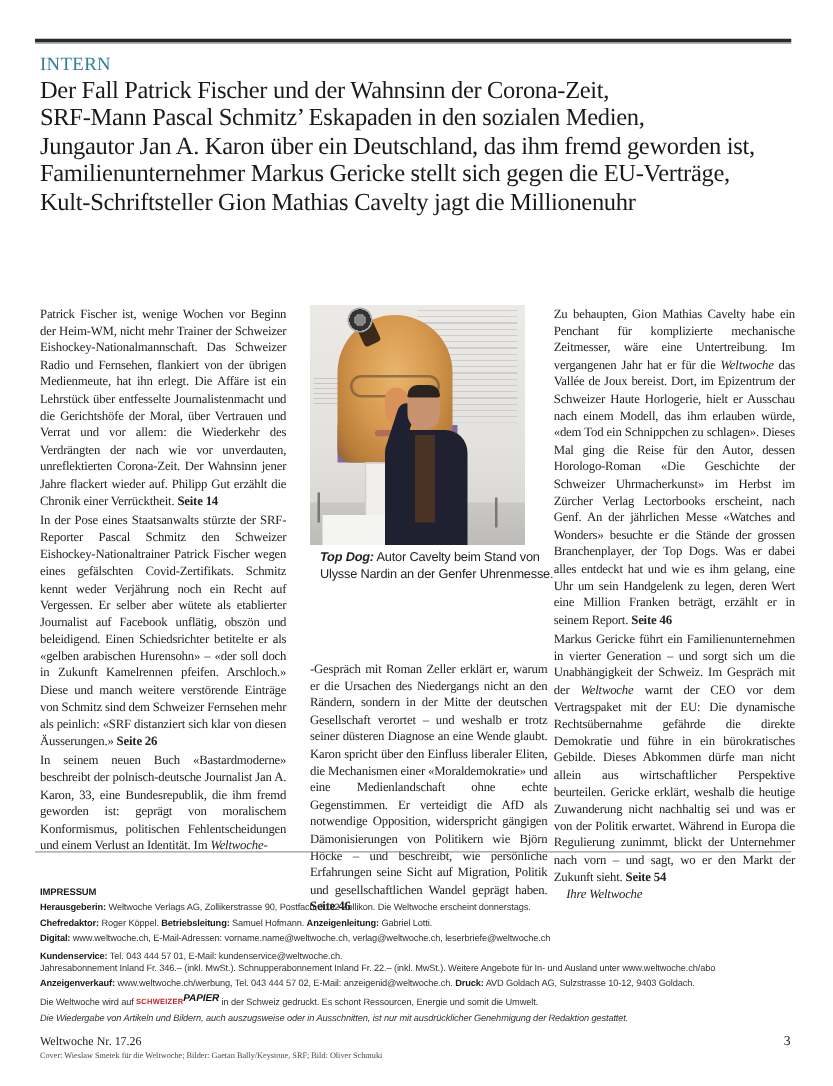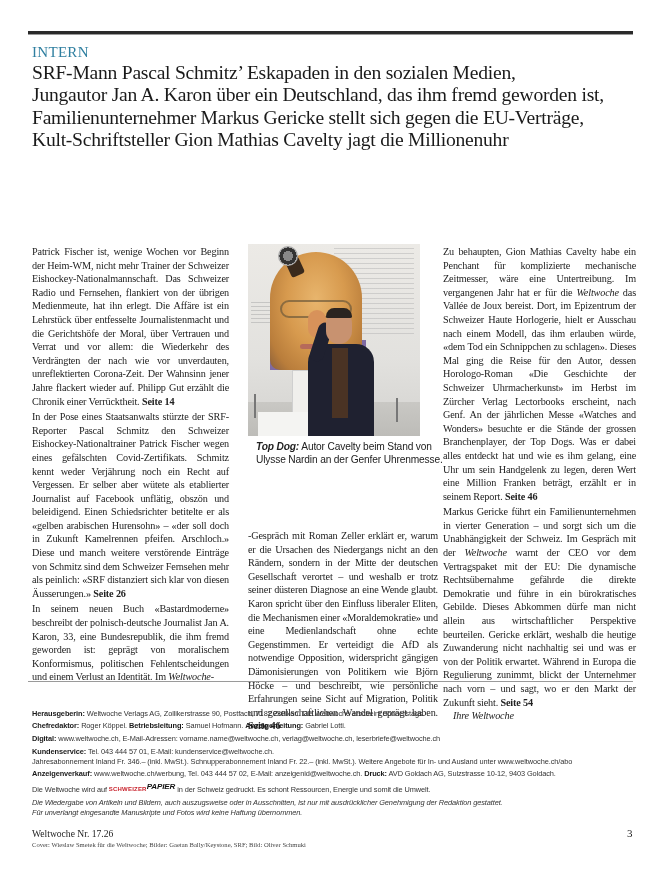--- a/index.html
+++ b/index.html
@@ -69,20 +69,21 @@
   .page-number { position: absolute; left: 627px; top: 827px; font-family: "Liberation Serif", serif; font-size: 11px; color: #222; }
 </style>
 </head>
 <body>
 
 <div class="top-rule"></div>
 
 <div class="kicker" style="color:#2f7fa0;">INTERN</div>
 
 <div class="headline">
+  <div>Der Fall Patrick Fischer und der Wahnsinn der Corona-Zeit,</div>
   <div>SRF-Mann Pascal Schmitz’ Eskapaden in den sozialen Medien,</div>
   <div>Jungautor Jan A. Karon über ein Deutschland, das ihm fremd geworden ist,</div>
   <div>Familienunternehmer Markus Gericke stellt sich gegen die EU-Verträge,</div>
   <div>Kult-Schriftsteller Gion Mathias Cavelty jagt die Millionenuhr</div>
 </div>
 
 <div class="col col1">
   <p>
     <span>Patrick Fischer ist, wenige Wochen vor Beginn der Heim-WM, nicht mehr Trainer der Schweizer Eishockey-Nationalmannschaft. Das Schweizer Radio und Fernsehen, flankiert von der übrigen Medienmeute, hat ihn erlegt. Die Affäre ist ein Lehrstück über entfesselte Journalistenmacht und die Gerichtshöfe der Moral, über Vertrauen und Verrat und vor allem: die Wiederkehr des Verdrängten der nach wie vor unverdauten, unreflektierten Corona-Zeit. Der Wahnsinn jener Jahre flackert wieder auf. Philipp Gut erzählt die Chronik einer Verrücktheit.</span>
     <span class="ref">Seite 14</span>
@@ -137,38 +138,38 @@
   <p>
     <span>Markus Gericke führt ein Familienunternehmen in vierter Generation – und sorgt sich um die Unabhängigkeit der Schweiz. Im Gespräch mit der </span><i>Weltwoche</i><span> warnt der CEO vor dem Vertragspaket mit der EU: Die dynamische Rechtsübernahme gefährde die direkte Demokratie und führe in ein bürokratisches Gebilde. Dieses Abkommen dürfe man nicht allein aus wirtschaftlicher Perspektive beurteilen. Gericke erklärt, weshalb die heutige Zuwanderung nicht nachhaltig sei und was er von der Politik erwartet. Während in Europa die Regulierung zunimmt, blickt der Unternehmer nach vorn – und sagt, wo er den Markt der Zukunft sieht.</span>
     <span class="ref">Seite 54</span>
   </p>
   <div class="signature">Ihre Weltwoche</div>
 </div>
 
 <div class="mid-rule"></div>
 
 <div class="imprint">
+  <div class="title">IMPRESSUM</div>
   <div>
     <b>Herausgeberin:</b><span> Weltwoche Verlags AG, Zollikerstrasse 90, Postfach, 7182 Zollikon. Die Weltwoche erscheint donnerstags.</span>
   </div>
   <div>
     <b>Chefredaktor:</b><span> Roger Köppel. </span><b>Betriebsleitung:</b><span> Samuel Hofmann. </span><b>Anzeigenleitung:</b><span> Gabriel Lotti.</span>
   </div>
   <div>
     <b>Digital:</b><span> www.weltwoche.ch, E-Mail-Adressen: vorname.name@weltwoche.ch, verlag@weltwoche.ch, leserbriefe@weltwoche.ch</span>
   </div>
   <div class="tight" style="margin-top:2px;">
     <b>Kundenservice:</b><span> Tel. 043 444 57 01, E-Mail: kundenservice@weltwoche.ch.</span>
   </div>
   <div class="tight">Jahresabonnement Inland Fr. 346.– (inkl. MwSt.). Schnupperabonnement Inland Fr. 22.– (inkl. MwSt.). Weitere Angebote für In- und Ausland unter www.weltwoche.ch/abo</div>
   <div style="margin-top:1px;">
     <b>Anzeigenverkauf:</b><span> www.weltwoche.ch/werbung, Tel. 043 444 57 02, E-Mail: anzeigenid@weltwoche.ch. </span><b>Druck:</b><span> AVD Goldach AG, Sulzstrasse 10-12, 9403 Goldach.</span>
   </div>
   <div>
     <span>Die Weltwoche wird auf </span><span class="papier-badge">SCHWEIZER</span><span class="papier-word">PAPIER</span><span> in der Schweiz gedruckt. Es schont Ressourcen, Energie und somit die Umwelt.</span>
   </div>
   <div class="italic tight" style="margin-top:2px;">Die Wiedergabe von Artikeln und Bildern, auch auszugsweise oder in Ausschnitten, ist nur mit ausdrücklicher Genehmigung  der Redaktion gestattet.</div>
-  <div class="italic tight">Für unverlangt eingesandte Manuskripte und Fotos wird keine Haftung übernommen.</div>
 </div>
 
 <div class="footer-issue">Weltwoche Nr. 17.26</div>
 <div class="footer-credit">Cover: Wieslaw Smetek für die Weltwoche; Bilder: Gaetan Bally/Keystone, SRF; Bild: Oliver Schmuki</div>
 <div class="page-number">3</div>
 
 </body></html>

